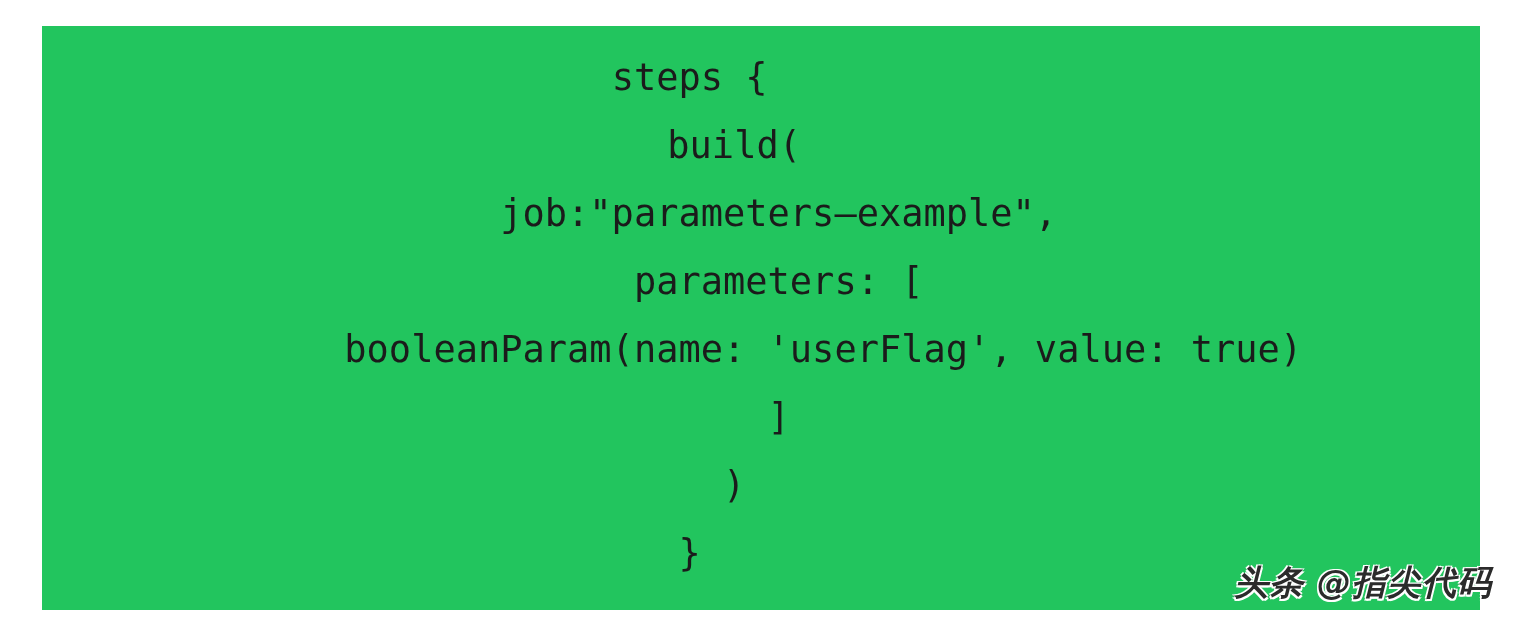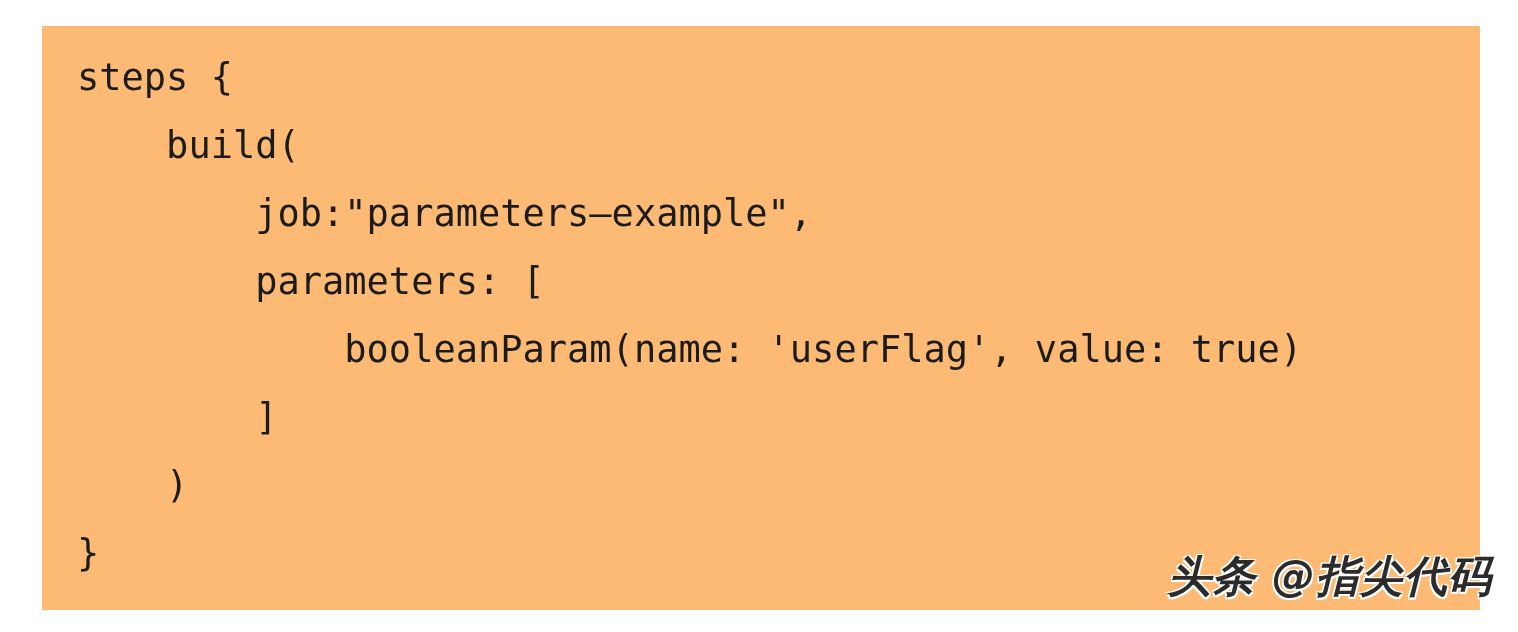--- a/index.html
+++ b/index.html
@@ -14,23 +14,24 @@
     overflow: hidden;
     font-family: "DejaVu Sans", sans-serif;
   }
 
   #code-block {
     position: absolute;
     left: 42px;
     top: 26px;
     width: 1438px;
     height: 584px;
-    background: #fdba74;
+    background: #22c55e;
     box-sizing: border-box;
     overflow: hidden;
+    text-align: center;
   }
 
   #code-listing {
     position: absolute;
     left: 35px;
     top: 18px;
     margin: 0;
     padding: 0;
     font-family: "DejaVu Sans Mono", monospace;
     font-size: 37px;
@@ -45,21 +46,21 @@
     display: block;
     white-space: pre;
     height: 68px;
   }
 
   #watermark {
     position: absolute;
     right: 26px;
     bottom: 26px;
     font-family: "DejaVu Sans", sans-serif;
-    font-size: 43px;
+    font-size: 34px;
     font-weight: bold;
     font-style: italic;
     color: #2b2b2b;
     letter-spacing: 1px;
     white-space: nowrap;
     text-shadow:
        1.5px 1.5px 0 #ffffff,
       -1.5px 1.5px 0 #ffffff,
        1.5px -1.5px 0 #ffffff,
       -1.5px -1.5px 0 #ffffff,

